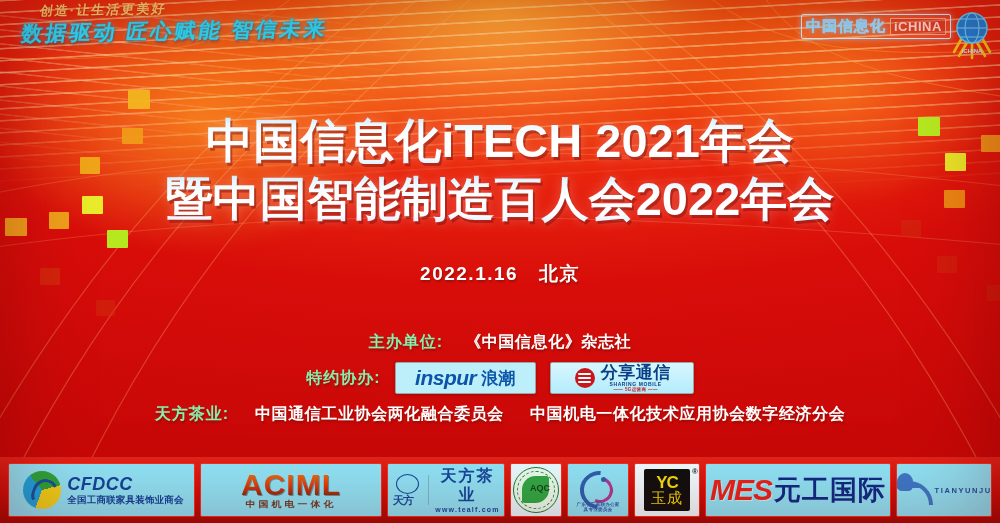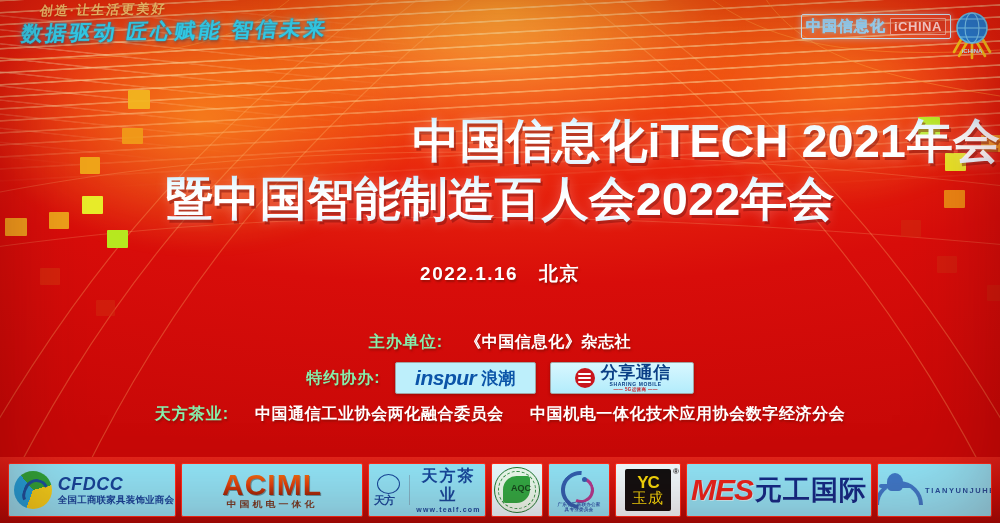--- a/index.html
+++ b/index.html
@@ -112,21 +112,21 @@
   .title-wrap{position:absolute;left:0;right:0;top:116px;text-align:center;}
   .title-line{
     font-weight:900;line-height:1.06;white-space:nowrap;
     color:#ffffff;
     background:linear-gradient(to bottom,#bfe9ff 0%,#eaf8ff 16%,#ffffff 44%,#ffffff 78%,#dceeff 100%);
     -webkit-background-clip:text;background-clip:text;
     -webkit-text-fill-color:transparent;
     filter:drop-shadow(2px 3px 0 rgba(120,12,6,.45)) drop-shadow(0 0 6px rgba(255,255,255,.25));
     letter-spacing:0px;
   }
-  .title-1{font-size:47px;text-align:right;}
+  .title-1{font-size:47px;}
   .title-2{font-size:47px;margin-top:8px;}
 
   
   .datebar{
     position:absolute;left:0;right:0;top:261px;text-align:center;
     font-size:19px;font-weight:700;color:#ffffff;letter-spacing:1.5px;
     text-shadow:1px 2px 2px rgba(120,15,5,.6);
   }
   .datebar .city{margin-left:14px;margin-top:16px;}
 
@@ -180,21 +180,21 @@
     position:absolute;left:0;bottom:0;width:1000px;height:66px;
     display:flex;align-items:center;gap:5px;padding:0 8px;box-sizing:border-box;
     background:linear-gradient(180deg,#e2241a 0%,#cf0f09 55%,#a80a06 100%);
   }
   .sp{
     height:54px;background:#8fe4f7;border:1.5px solid #ff2a18;border-radius:2px;
     display:flex;align-items:center;justify-content:center;gap:6px;
     box-sizing:border-box;overflow:hidden;flex:0 0 auto;
   }
 
-  .cfdcc{width:168px;padding-left:4px;}
+  .cfdcc{width:187px;padding-left:4px;}
   .cfdcc-mark{width:38px;height:38px;border-radius:50%;flex:0 0 auto;position:relative;
     background:conic-gradient(from 200deg,#1aa5e0 0deg,#1aa5e0 120deg,#2aa63a 120deg,#2aa63a 235deg,#f2d21b 235deg,#f2d21b 360deg);}
   .cfdcc-mark::after{content:"";position:absolute;left:9px;top:8px;width:20px;height:22px;
     border:3.5px solid #1452a0;border-right-color:transparent;border-bottom-color:transparent;
     border-radius:50% 50% 40% 40%;transform:rotate(18deg);}
   .cfdcc-txt{line-height:1.15;}
   .cfdcc-en{font-size:18px;font-weight:900;font-style:italic;color:#13449a;letter-spacing:.5px;}
   .cfdcc-cn{font-size:9.5px;font-weight:800;color:#13449a;letter-spacing:.2px;}
 
   .aciml{width:182px;flex-direction:column;gap:0;}

